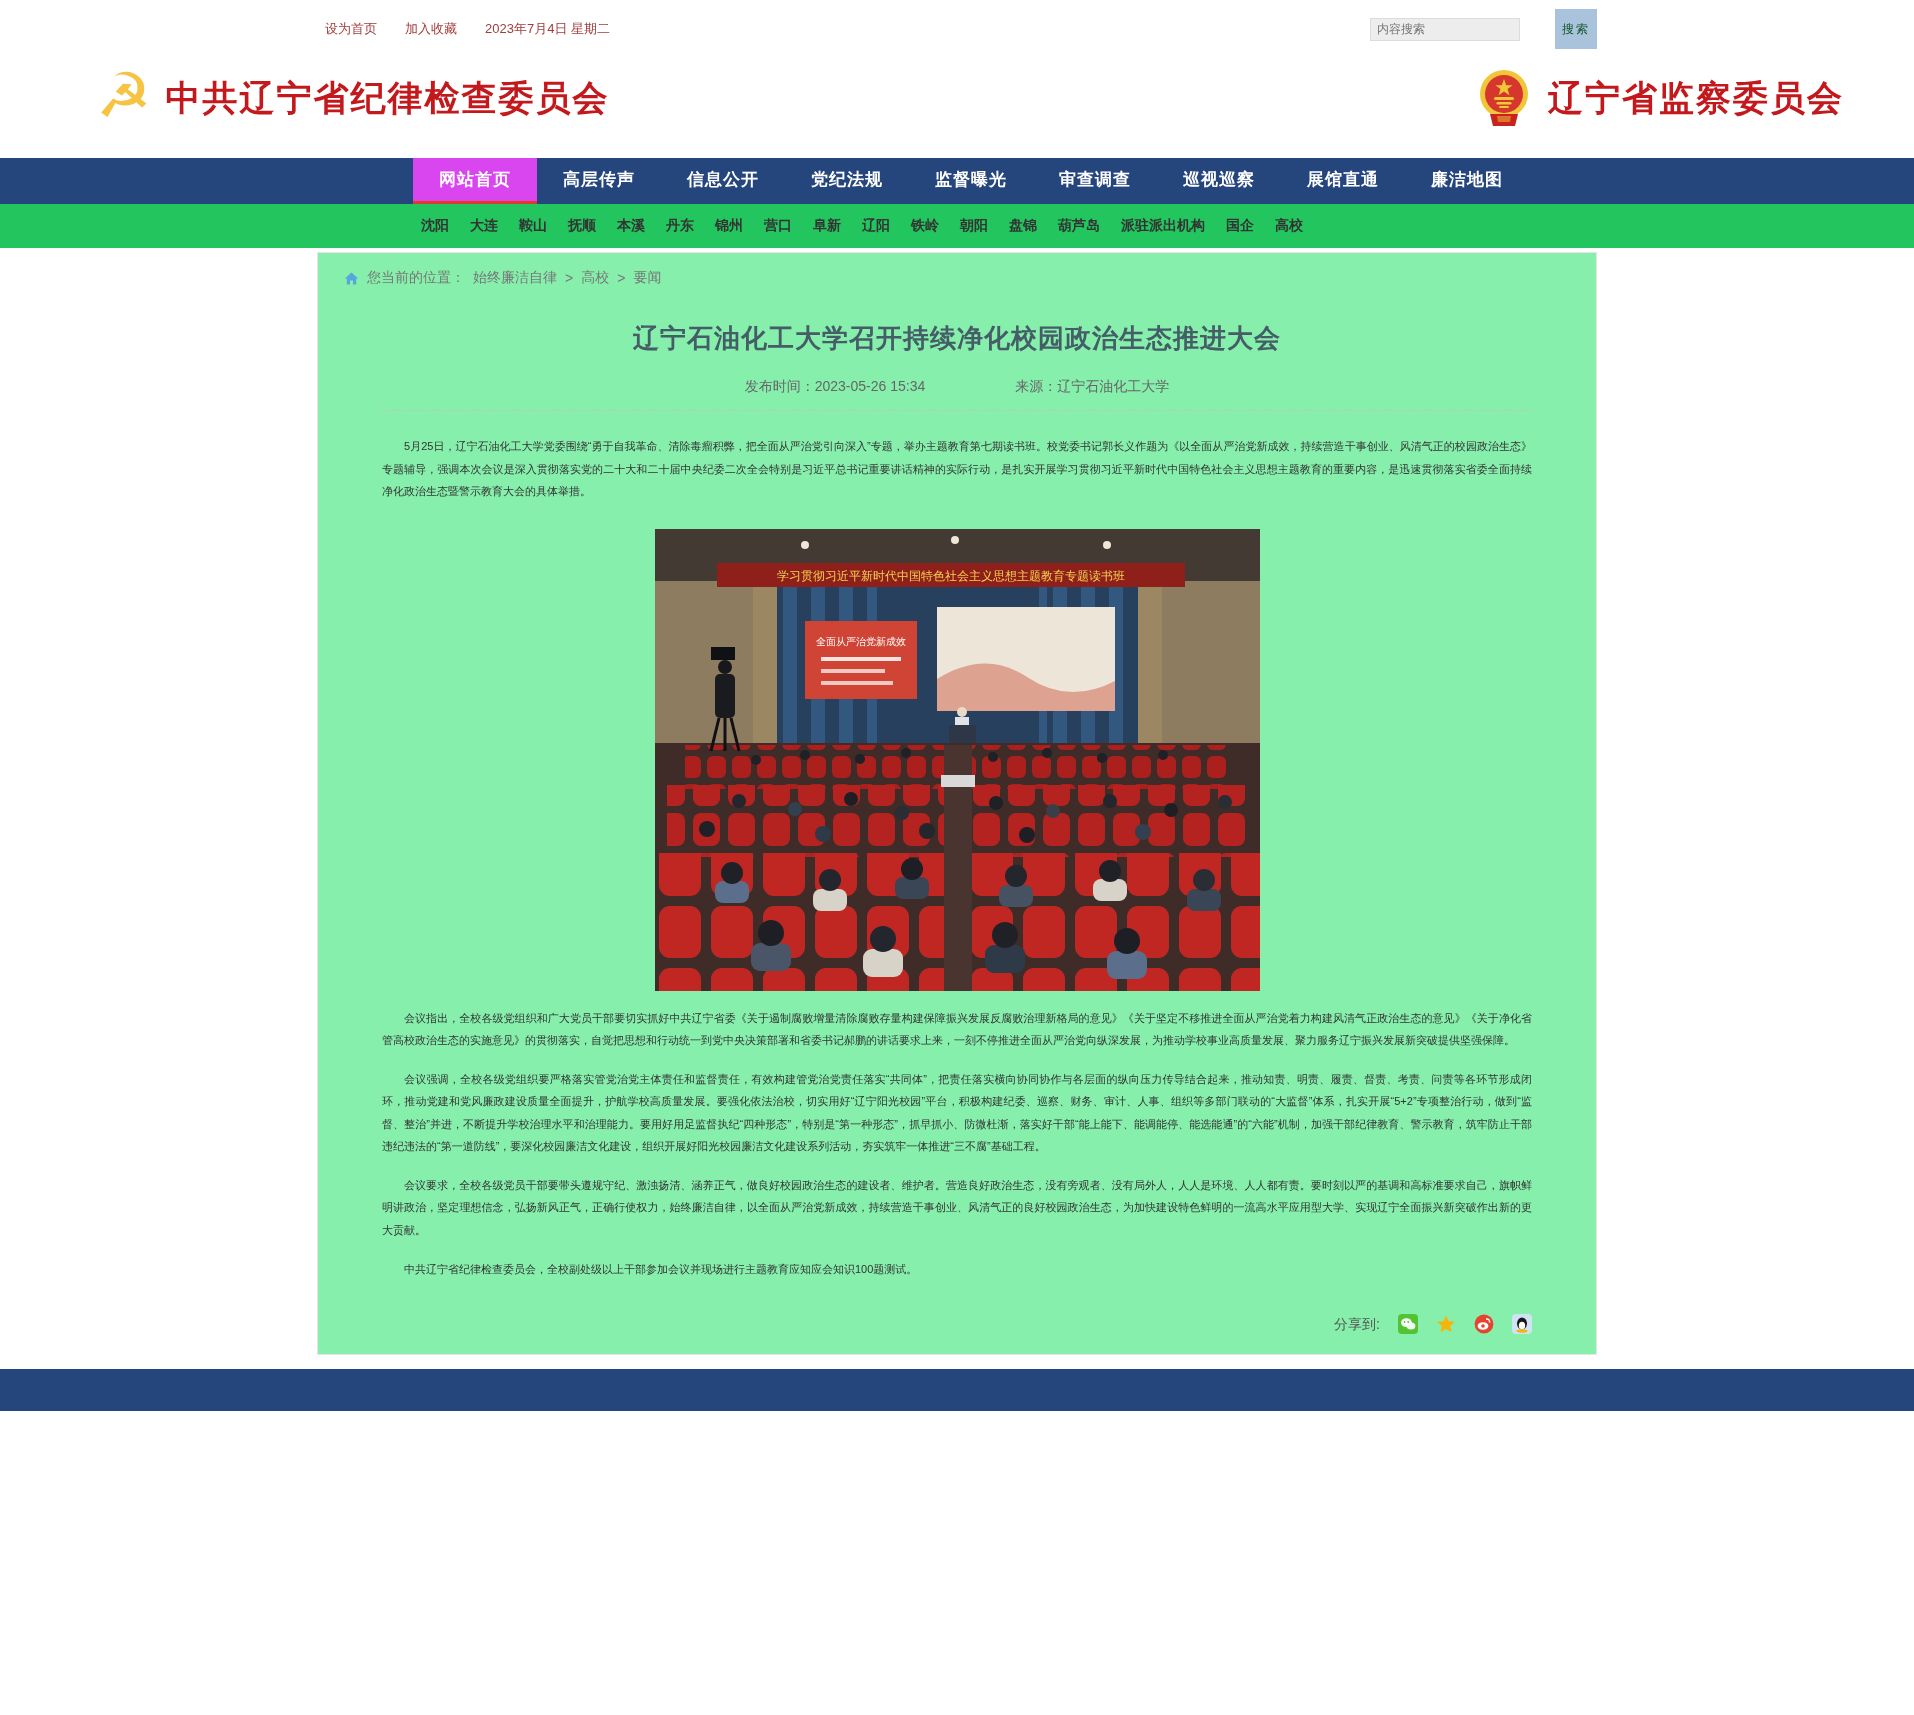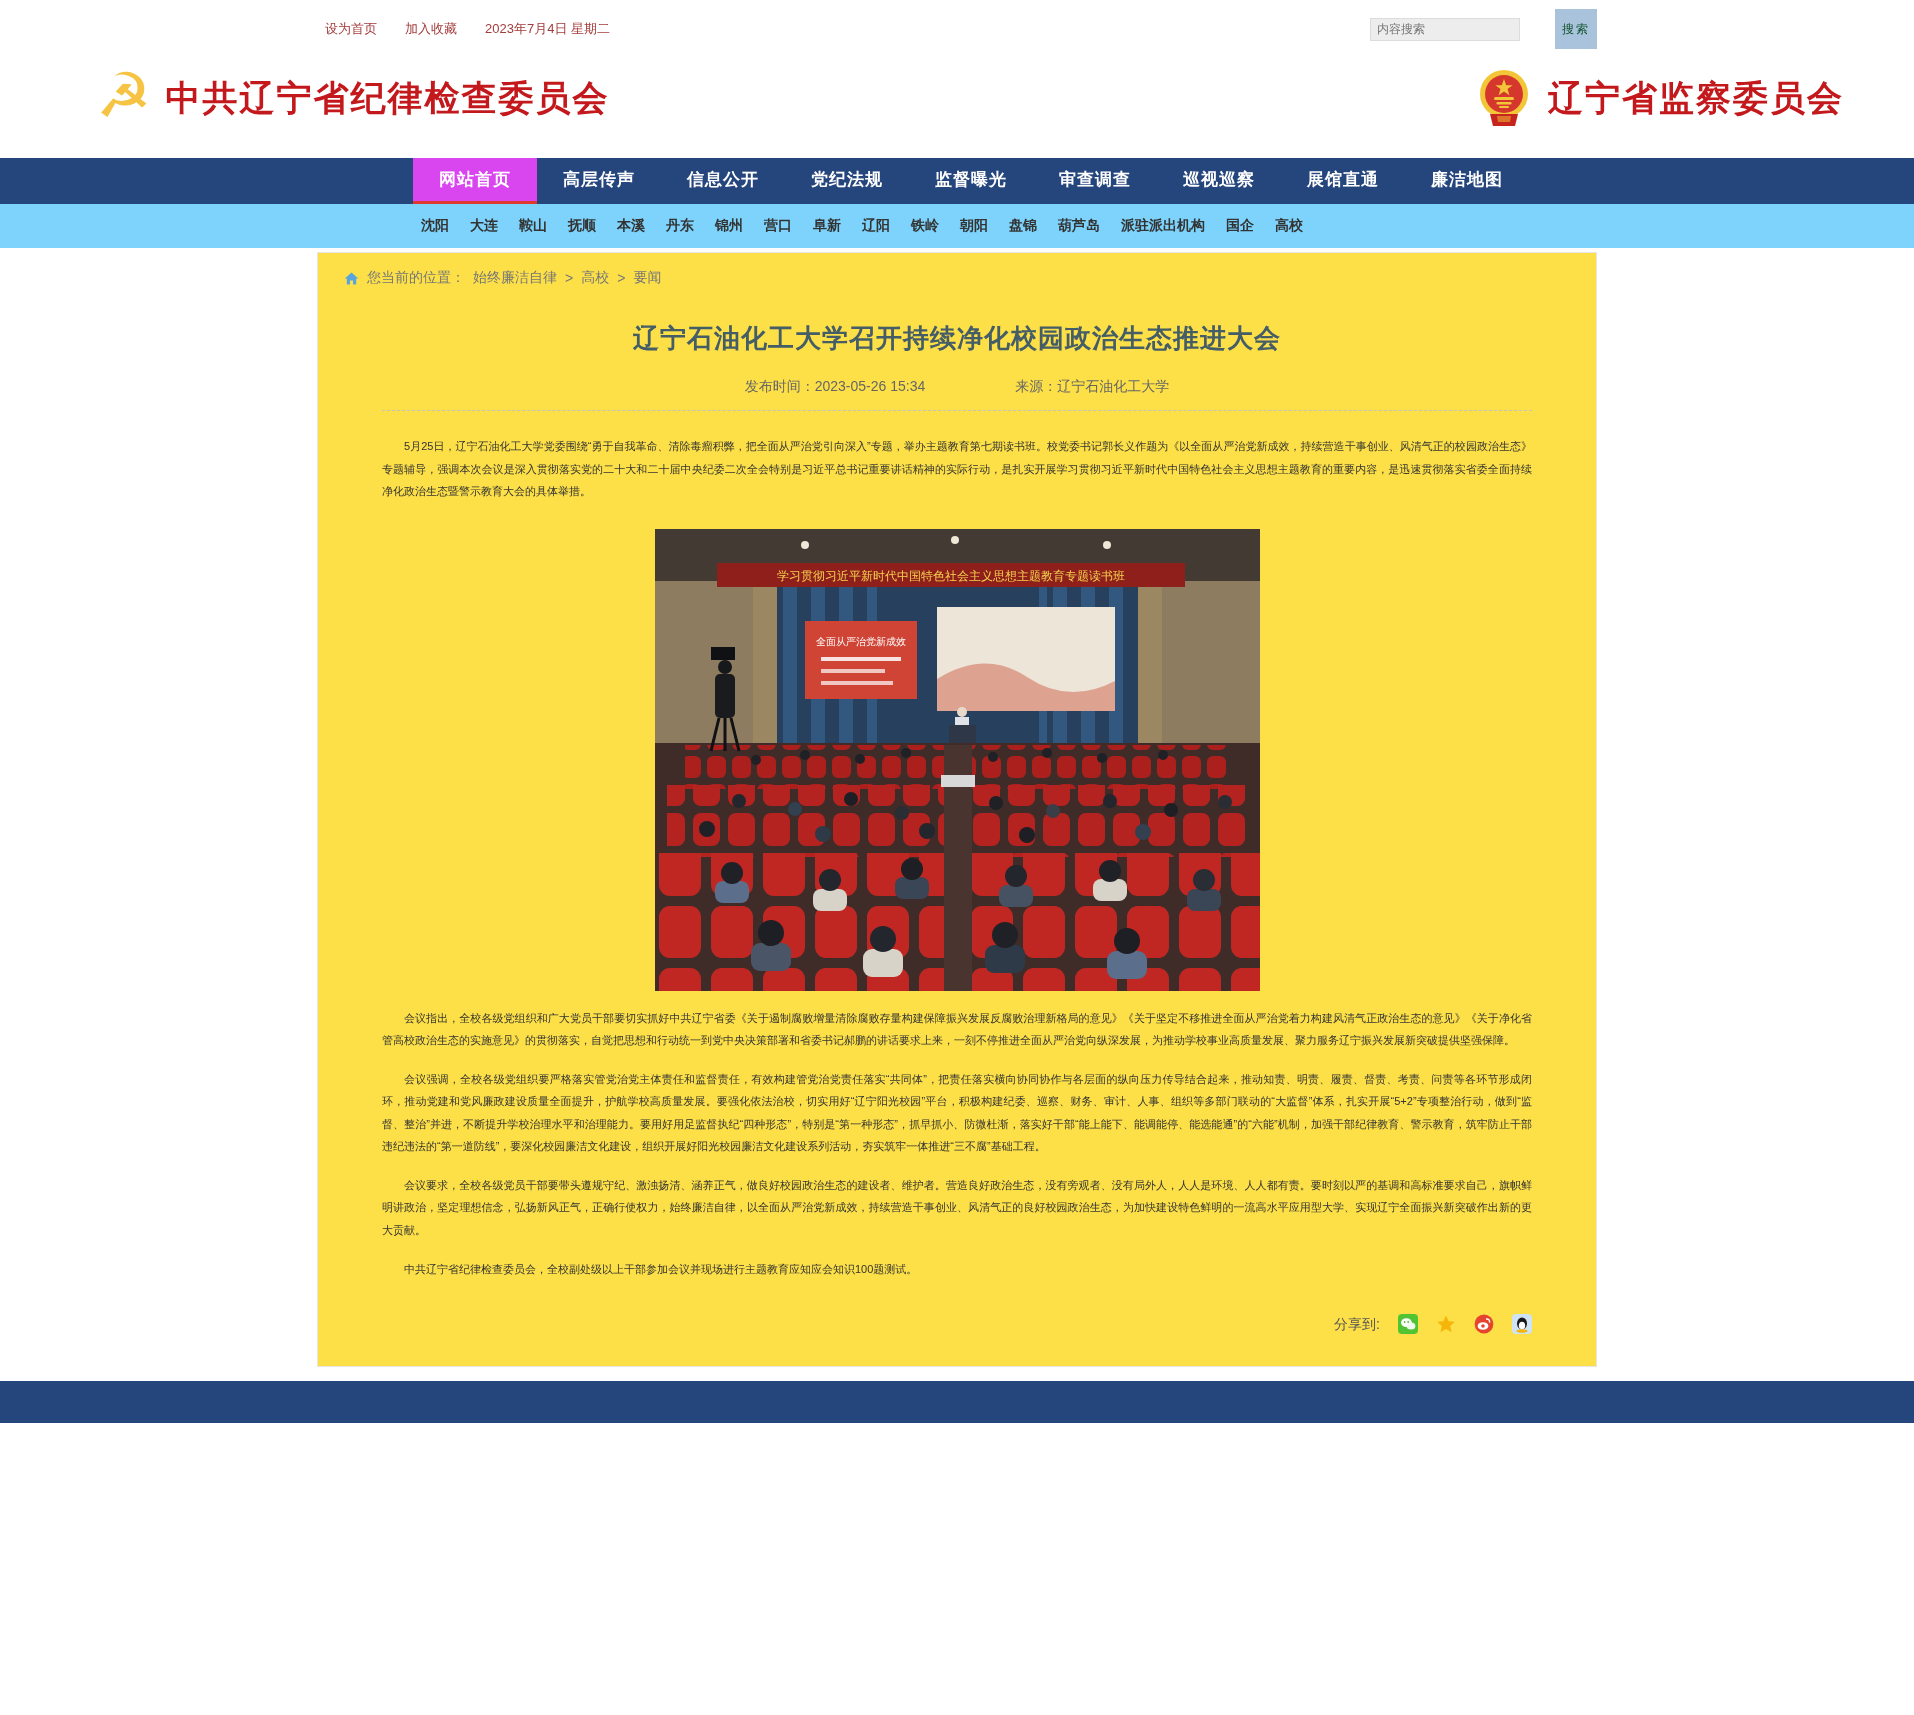--- a/index.html
+++ b/index.html
@@ -38,27 +38,27 @@
   .navbar { background:#25457d; height:46px; }
   .navbar .container { display:flex; padding-left:96px; }
   .nav-item {
     display:block; height:46px; line-height:43px; padding:0 26px;
     color:#fff; font-size:17px; font-weight:bold; letter-spacing:1px;
     border-bottom:3px solid transparent;
   }
   .nav-item.active { background:#d946ef; border-bottom-color:#e03a2f; }
 
   
-  .subnav { height:44px; background:#7dd3fc; }
+  .subnav { height:44px; background:#22c55e; }
   .subnav .container { display:flex; align-items:center; height:44px; padding-left:104px; gap:21px; }
   .subnav a { font-size:14px; font-weight:bold; color:#333; }
 
   
   .content-box {
-    border:1px solid #e6e6e6; background:#fde047; margin-top:4px; padding-bottom:26px;
+    border:1px solid #e6e6e6; background:#86efac; margin-top:4px; padding-bottom:14px;
   }
   .breadcrumb { display:flex; align-items:center; gap:8px; padding:16px 0 8px 26px; font-size:14px; color:#777; }
   .breadcrumb a { color:#777; }
   .home-icon svg { display:block; }
 
   .article-title {
     text-align:center; font-size:26px; font-weight:bold; color:#445d66;
     margin-top:26px; letter-spacing:1px;
   }
   .article-meta {

